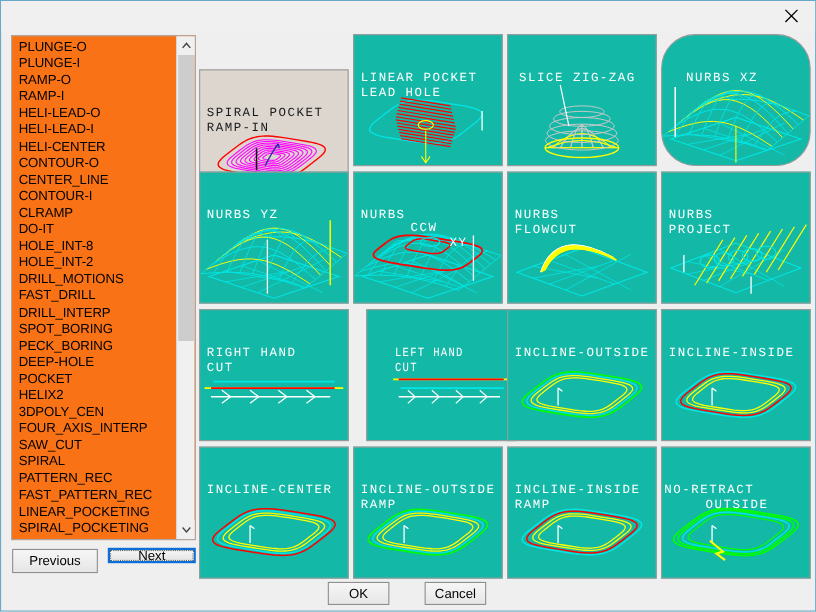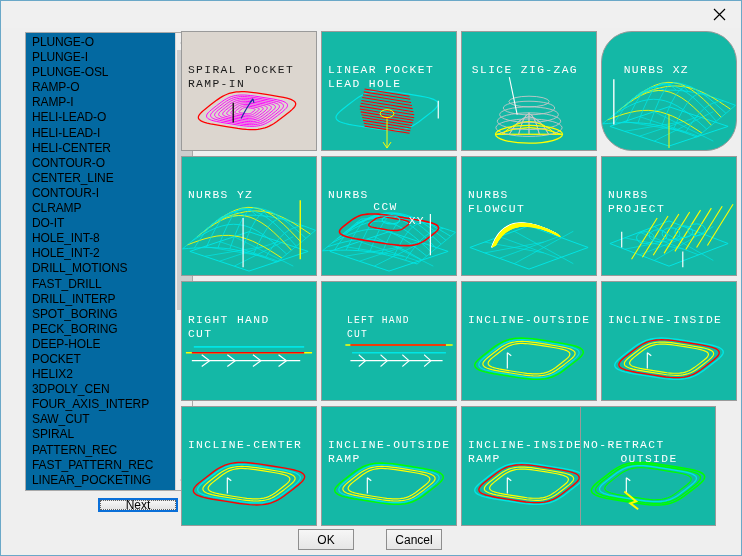--- a/index.html
+++ b/index.html
@@ -23,22 +23,22 @@
   .close-btn{
     position:absolute;right:0px;top:0px;width:44px;height:26px;
     display:flex;align-items:center;justify-content:center;
     color:#000;font-size:15px;line-height:1;cursor:default;
     background:transparent;border:none;
   }
   .close-btn svg{display:block;}
 
   
   .list-panel{
-    position:absolute;left:24px;top:31px;width:168px;height:459px;
-    background:#0369a1;
+    position:absolute;left:9px;top:31px;width:168px;height:459px;
+    background:#f97316;
     border:1px solid #a9a9a9;
     box-sizing:border-box;
     overflow:hidden;
   }
   .list-inner{
     position:absolute;left:0;top:0;right:17px;top:0;bottom:0;
     overflow:hidden;
     padding:2px 0 0 3px;
   }
   .list-item{
@@ -96,21 +96,21 @@
     position:absolute;left:180px;top:30px;width:554px;height:497px;
   }
   .tile{
     position:absolute;width:136px;height:120px;
     border:1px solid #9a9a9a;
     box-sizing:border-box;
     background:#14b8a6;
     overflow:hidden;
     cursor:default;
   }
-  .tile.selected{background:#dcd6cf;}
+  .tile.selected{background:#dcd6cf;margin-top:32px;}
   .tile svg{display:block;width:100%;height:100%;}
   .tlabel{
     font-family:"Liberation Mono","DejaVu Sans Mono",monospace;
     font-size:11.5px;letter-spacing:1.4px;
     fill:#ffffff;
   }
   .tlabel.dark{fill:#1a1a1a;}
 
   
   .btn-ok{position:absolute;left:297px;top:528px;width:56px;height:21px;}
@@ -126,21 +126,20 @@
       <svg width="13" height="13" viewBox="0 0 13 13">
         <path d="M1 1 L12 12 M12 1 L1 12" stroke="#000" stroke-width="1.2" fill="none"></path>
       </svg>
     </div>
   </div>
 
   <div class="list-panel">
     <div class="list-inner" id="list-inner">
         <div class="list-item">PLUNGE-O</div>
         <div class="list-item">PLUNGE-I</div>
-        <div class="list-item">PLUNGE-OSL</div>
         <div class="list-item">RAMP-O</div>
         <div class="list-item">RAMP-I</div>
         <div class="list-item">HELI-LEAD-O</div>
         <div class="list-item">HELI-LEAD-I</div>
         <div class="list-item">HELI-CENTER</div>
         <div class="list-item">CONTOUR-O</div>
         <div class="list-item">CENTER_LINE</div>
         <div class="list-item">CONTOUR-I</div>
         <div class="list-item">CLRAMP</div>
         <div class="list-item">DO-IT</div>
@@ -171,20 +170,21 @@
       </div>
       <div class="vs-thumb"></div>
       <div class="vs-arrow down">
         <svg width="9" height="7" viewBox="0 0 9 7">
           <path d="M1 1.5 L4.5 5.5 L8 1.5" stroke="#444" stroke-width="1.3" fill="none"></path>
         </svg>
       </div>
     </div>
   </div>
 
+  <button class="btn btn-previous">Previous</button>
   <div class="btn btn-next">
     <div class="inner">Next</div>
   </div>
 
   <div class="grid" id="grid">
       <div class="tile selected" style="left: 0px; top: 0px;">
         <svg viewBox="0 0 136 120" preserveAspectRatio="none">
           <path d="M103.0 85.9 L96.3 91.0 L93.4 93.0 L90.9 94.5 L88.6 95.7 L86.3 96.7 L84.1 97.5 L81.8 98.1 L79.5 98.6 L77.0 99.0 L74.4 99.2 L71.7 99.3 L68.7 99.3 L65.4 99.1 L61.5 98.7 L56.6 98.1 L45.0 96.2 L33.5 94.3 L28.9 93.5 L25.5 92.7 L22.9 91.9 L20.9 91.2 L19.3 90.4 L18.1 89.6 L17.2 88.7 L16.7 87.7 L16.6 86.7 L16.8 85.6 L17.4 84.4 L18.5 83.0 L20.1 81.3 L22.5 79.2 L29.0 74.1 L35.7 69.0 L38.6 67.0 L41.1 65.5 L43.4 64.3 L45.7 63.3 L47.9 62.5 L50.2 61.9 L52.5 61.4 L55.0 61.0 L57.6 60.8 L60.3 60.7 L63.3 60.7 L66.6 60.9 L70.5 61.3 L75.4 61.9 L87.0 63.8 L98.5 65.7 L103.1 66.5 L106.5 67.3 L109.1 68.1 L111.1 68.8 L112.7 69.6 L113.9 70.4 L114.8 71.3 L115.3 72.3 L115.4 73.3 L115.2 74.4 L114.6 75.6 L113.5 77.0 L111.9 78.7 L109.5 80.8 L103.0 85.9Z" fill="none" stroke="#ff0000" stroke-width="1.3"></path>
           <path d="M97.0 85.0 L91.5 89.1 L89.1 90.8 L87.0 92.0 L85.1 93.0 L83.3 93.8 L81.4 94.5 L79.5 95.0 L77.6 95.4 L75.5 95.7 L73.4 95.9 L71.1 95.9 L68.6 95.9 L65.8 95.7 L62.6 95.4 L58.5 94.9 L48.8 93.3 L39.1 91.8 L35.2 91.0 L32.4 90.4 L30.2 89.8 L28.5 89.1 L27.2 88.5 L26.1 87.8 L25.4 87.0 L25.0 86.3 L24.9 85.4 L25.0 84.5 L25.5 83.5 L26.4 82.3 L27.7 81.0 L29.7 79.2 L35.0 75.0 L40.5 70.9 L42.9 69.2 L45.0 68.0 L46.9 67.0 L48.7 66.2 L50.6 65.5 L52.5 65.0 L54.4 64.6 L56.5 64.3 L58.6 64.1 L60.9 64.1 L63.4 64.1 L66.2 64.3 L69.4 64.6 L73.5 65.1 L83.2 66.7 L92.9 68.2 L96.8 69.0 L99.6 69.6 L101.8 70.2 L103.5 70.9 L104.8 71.5 L105.9 72.2 L106.6 73.0 L107.0 73.7 L107.1 74.6 L107.0 75.5 L106.5 76.5 L105.6 77.7 L104.3 79.0 L102.3 80.8 L97.0 85.0Z" fill="none" stroke="#ff00ff" stroke-width="1"></path>
           <path d="M93.9 84.5 L89.0 88.2 L86.8 89.7 L84.9 90.8 L83.2 91.7 L81.5 92.4 L79.9 93.0 L78.2 93.5 L76.4 93.8 L74.6 94.1 L72.6 94.3 L70.6 94.3 L68.3 94.3 L65.8 94.1 L62.9 93.9 L59.2 93.4 L50.5 92.0 L41.8 90.6 L38.3 89.9 L35.8 89.3 L33.8 88.8 L32.3 88.2 L31.0 87.6 L30.1 87.0 L29.5 86.3 L29.1 85.6 L29.0 84.9 L29.1 84.1 L29.6 83.1 L30.3 82.1 L31.5 80.9 L33.3 79.3 L38.1 75.5 L43.0 71.8 L45.2 70.3 L47.1 69.2 L48.8 68.3 L50.5 67.6 L52.1 67.0 L53.8 66.5 L55.6 66.2 L57.4 65.9 L59.4 65.7 L61.4 65.7 L63.7 65.7 L66.2 65.9 L69.1 66.1 L72.8 66.6 L81.5 68.0 L90.2 69.4 L93.7 70.1 L96.2 70.7 L98.2 71.2 L99.7 71.8 L101.0 72.4 L101.9 73.0 L102.5 73.7 L102.9 74.4 L103.0 75.1 L102.9 75.9 L102.4 76.9 L101.7 77.9 L100.5 79.1 L98.7 80.7 L93.9 84.5Z" fill="none" stroke="#ff00ff" stroke-width="1"></path>
@@ -414,21 +414,21 @@
           <path d="M10 72 L124 72" stroke="#ff0000" stroke-width="1.6"></path>
           <path d="M10 80 L120 80" stroke="#fff" stroke-width="1.2"></path>
           <path d="M20 74 L28 80 L20 86" fill="none" stroke="#fff" stroke-width="1.2"></path>
           <path d="M46 74 L54 80 L46 86" fill="none" stroke="#fff" stroke-width="1.2"></path>
           <path d="M72 74 L80 80 L72 86" fill="none" stroke="#fff" stroke-width="1.2"></path>
           <path d="M98 74 L106 80 L98 86" fill="none" stroke="#fff" stroke-width="1.2"></path>
           <text class="tlabel" x="6" y="42">RIGHT HAND</text>
           <text class="tlabel" x="6" y="56">CUT</text>
         </svg>
       </div>
-      <div class="tile" style="left: 140px; top: 250px; padding-left: 20px;">
+      <div class="tile" style="left: 152px; top: 250px; padding-left: 20px;">
         <svg viewBox="0 0 136 120" preserveAspectRatio="none">
           <path d="M4 64 L132 64" stroke="#ffff00" stroke-width="1.6"></path>
           <path d="M10 64 L124 64" stroke="#ff0000" stroke-width="1.6"></path>
           <path d="M12 72 L124 72" stroke="#00e6e6" stroke-width="1.6"></path>
           <path d="M10 80 L120 80" stroke="#fff" stroke-width="1.2"></path>
           <path d="M20 74 L28 80 L20 86" fill="none" stroke="#fff" stroke-width="1.2"></path>
           <path d="M46 74 L54 80 L46 86" fill="none" stroke="#fff" stroke-width="1.2"></path>
           <path d="M72 74 L80 80 L72 86" fill="none" stroke="#fff" stroke-width="1.2"></path>
           <path d="M98 74 L106 80 L98 86" fill="none" stroke="#fff" stroke-width="1.2"></path>
           <text class="tlabel" x="6" y="42">LEFT HAND</text>
@@ -485,21 +485,21 @@
           <path d="M110.0 84.7 L102.9 90.2 L99.7 92.3 L97.0 93.9 L94.5 95.2 L92.0 96.3 L89.5 97.1 L87.0 97.8 L84.4 98.3 L81.7 98.7 L78.8 98.9 L75.7 99.0 L72.4 98.9 L68.6 98.6 L64.3 98.2 L58.7 97.5 L45.5 95.4 L32.4 93.3 L27.2 92.3 L23.4 91.4 L20.4 90.6 L18.0 89.7 L16.2 88.9 L14.8 87.9 L13.8 87.0 L13.2 86.0 L12.9 84.8 L13.1 83.6 L13.7 82.3 L14.8 80.8 L16.5 79.0 L19.1 76.7 L26.0 71.3 L33.1 65.8 L36.3 63.7 L39.0 62.1 L41.5 60.8 L44.0 59.7 L46.5 58.9 L49.0 58.2 L51.6 57.7 L54.3 57.3 L57.2 57.1 L60.3 57.0 L63.6 57.1 L67.4 57.4 L71.7 57.8 L77.3 58.5 L90.5 60.6 L103.6 62.7 L108.8 63.7 L112.6 64.6 L115.6 65.4 L118.0 66.3 L119.8 67.1 L121.2 68.1 L122.2 69.0 L122.8 70.0 L123.1 71.2 L122.9 72.4 L122.3 73.7 L121.2 75.2 L119.5 77.0 L116.9 79.3 L110.0 84.7Z" fill="none" stroke="#00e6e6" stroke-width="1.4"></path>
           <path d="M107.0 84.2 L100.4 89.2 L97.5 91.2 L95.0 92.7 L92.7 93.9 L90.5 94.8 L88.2 95.6 L85.9 96.2 L83.5 96.7 L80.9 97.0 L78.3 97.2 L75.4 97.3 L72.3 97.2 L68.8 97.0 L64.8 96.6 L59.6 95.9 L47.4 94.0 L35.2 92.0 L30.3 91.0 L26.8 90.2 L24.0 89.5 L21.9 88.7 L20.1 87.9 L18.8 87.1 L17.9 86.2 L17.3 85.2 L17.1 84.2 L17.2 83.1 L17.8 81.9 L18.7 80.5 L20.3 78.9 L22.6 76.8 L29.0 71.8 L35.6 66.8 L38.5 64.8 L41.0 63.3 L43.3 62.1 L45.5 61.2 L47.8 60.4 L50.1 59.8 L52.5 59.3 L55.1 59.0 L57.7 58.8 L60.6 58.7 L63.7 58.8 L67.2 59.0 L71.2 59.4 L76.4 60.1 L88.6 62.0 L100.8 64.0 L105.7 65.0 L109.2 65.8 L112.0 66.5 L114.1 67.3 L115.9 68.1 L117.2 68.9 L118.1 69.8 L118.7 70.8 L118.9 71.8 L118.8 72.9 L118.2 74.1 L117.3 75.5 L115.7 77.1 L113.4 79.2 L107.0 84.2Z" fill="none" stroke="#ff0000" stroke-width="1.4"></path>
           <path d="M103.0 83.6 L97.3 87.9 L94.7 89.7 L92.5 91.0 L90.5 92.0 L88.5 92.8 L86.5 93.5 L84.4 94.0 L82.3 94.4 L80.1 94.7 L77.7 94.9 L75.1 94.9 L72.4 94.8 L69.2 94.6 L65.6 94.3 L61.0 93.6 L50.0 91.9 L39.1 90.1 L34.7 89.3 L31.5 88.6 L29.0 87.9 L27.1 87.2 L25.5 86.5 L24.3 85.8 L23.4 85.0 L22.9 84.2 L22.7 83.3 L22.8 82.3 L23.2 81.2 L24.1 80.0 L25.4 78.6 L27.4 76.8 L33.0 72.4 L38.7 68.1 L41.3 66.3 L43.5 65.0 L45.5 64.0 L47.5 63.2 L49.5 62.5 L51.6 62.0 L53.7 61.6 L55.9 61.3 L58.3 61.1 L60.9 61.1 L63.6 61.2 L66.8 61.4 L70.4 61.7 L75.0 62.4 L86.0 64.1 L96.9 65.9 L101.3 66.7 L104.5 67.4 L107.0 68.1 L108.9 68.8 L110.5 69.5 L111.7 70.2 L112.6 71.0 L113.1 71.8 L113.3 72.7 L113.2 73.7 L112.8 74.8 L111.9 76.0 L110.6 77.4 L108.6 79.2 L103.0 83.6Z" fill="none" stroke="#ffff00" stroke-width="1.2"></path>
           <path d="M99.0 83.0 L94.0 86.8 L91.7 88.3 L89.8 89.4 L88.1 90.3 L86.3 91.0 L84.5 91.6 L82.7 92.1 L80.8 92.4 L78.8 92.7 L76.7 92.8 L74.5 92.8 L72.0 92.8 L69.3 92.6 L66.1 92.3 L62.0 91.7 L52.3 90.2 L42.6 88.6 L38.7 87.9 L35.9 87.2 L33.7 86.6 L31.9 86.0 L30.5 85.4 L29.5 84.8 L28.7 84.1 L28.2 83.3 L28.0 82.6 L28.1 81.7 L28.5 80.8 L29.2 79.7 L30.3 78.5 L32.1 76.9 L37.0 73.0 L42.0 69.2 L44.3 67.7 L46.2 66.6 L47.9 65.7 L49.7 65.0 L51.5 64.4 L53.3 63.9 L55.2 63.6 L57.2 63.3 L59.3 63.2 L61.5 63.2 L64.0 63.2 L66.7 63.4 L69.9 63.7 L74.0 64.3 L83.7 65.8 L93.4 67.4 L97.3 68.1 L100.1 68.8 L102.3 69.4 L104.1 70.0 L105.5 70.6 L106.5 71.2 L107.3 71.9 L107.8 72.7 L108.0 73.4 L107.9 74.3 L107.5 75.2 L106.8 76.3 L105.7 77.5 L103.9 79.1 L99.0 83.0Z" fill="none" stroke="#ffff00" stroke-width="1.2"></path>
           <path d="M46 72 L46 88" stroke="#fff" stroke-width="1.2"></path>
           <path d="M46 72 L50 75" stroke="#fff" stroke-width="1.2"></path>
           <text class="tlabel" x="6" y="42">INCLINE-INSIDE</text>
           <text class="tlabel" x="6" y="56">RAMP</text>
         </svg>
       </div>
-      <div class="tile" style="left: 399px; top: 375px;">
+      <div class="tile" style="left: 420px; top: 375px;">
         <svg viewBox="0 0 136 120" preserveAspectRatio="none">
           <path d="M112.0 85.0 L104.6 90.7 L101.3 92.9 L98.5 94.6 L95.9 95.9 L93.4 97.0 L90.8 97.8 L88.2 98.5 L85.4 99.0 L82.6 99.4 L79.6 99.6 L76.4 99.7 L72.9 99.6 L69.0 99.4 L64.4 98.9 L58.6 98.1 L44.8 96.0 L31.0 93.7 L25.5 92.7 L21.5 91.8 L18.4 90.9 L16.0 90.1 L14.0 89.1 L12.5 88.2 L11.4 87.2 L10.8 86.1 L10.5 85.0 L10.7 83.7 L11.3 82.4 L12.4 80.8 L14.2 79.0 L16.8 76.6 L24.0 71.0 L31.4 65.3 L34.7 63.1 L37.5 61.4 L40.1 60.1 L42.6 59.0 L45.2 58.2 L47.8 57.5 L50.6 57.0 L53.4 56.6 L56.4 56.4 L59.6 56.3 L63.1 56.4 L67.0 56.6 L71.6 57.1 L77.4 57.9 L91.2 60.0 L105.0 62.3 L110.5 63.3 L114.5 64.2 L117.6 65.1 L120.0 65.9 L122.0 66.9 L123.5 67.8 L124.6 68.8 L125.2 69.9 L125.5 71.0 L125.3 72.3 L124.7 73.6 L123.6 75.2 L121.8 77.0 L119.2 79.4 L112.0 85.0Z" fill="none" stroke="#00ff00" stroke-width="1.6"></path>
           <path d="M109.0 84.6 L102.2 89.7 L99.2 91.8 L96.6 93.3 L94.2 94.5 L91.8 95.5 L89.5 96.3 L87.0 96.9 L84.5 97.4 L81.9 97.8 L79.1 98.0 L76.1 98.0 L72.8 97.9 L69.2 97.7 L64.9 97.3 L59.5 96.5 L46.6 94.5 L33.8 92.4 L28.7 91.5 L25.0 90.6 L22.1 89.8 L19.8 89.0 L17.9 88.2 L16.6 87.3 L15.5 86.4 L14.9 85.4 L14.7 84.3 L14.8 83.2 L15.4 81.9 L16.4 80.5 L18.0 78.8 L20.4 76.6 L27.0 71.4 L33.8 66.3 L36.8 64.2 L39.4 62.7 L41.8 61.5 L44.2 60.5 L46.5 59.7 L49.0 59.1 L51.5 58.6 L54.1 58.2 L56.9 58.0 L59.9 58.0 L63.2 58.1 L66.8 58.3 L71.1 58.7 L76.5 59.5 L89.4 61.5 L102.2 63.6 L107.3 64.5 L111.0 65.4 L113.9 66.2 L116.2 67.0 L118.1 67.8 L119.4 68.7 L120.5 69.6 L121.1 70.6 L121.3 71.7 L121.2 72.8 L120.6 74.1 L119.6 75.5 L118.0 77.2 L115.6 79.4 L109.0 84.6Z" fill="none" stroke="#00ff00" stroke-width="1.4"></path>
           <path d="M106.0 84.1 L99.8 88.8 L97.0 90.7 L94.7 92.1 L92.5 93.2 L90.3 94.1 L88.1 94.8 L85.9 95.4 L83.6 95.8 L81.1 96.1 L78.5 96.3 L75.8 96.3 L72.8 96.3 L69.4 96.0 L65.5 95.6 L60.4 94.9 L48.5 93.1 L36.7 91.1 L31.9 90.2 L28.5 89.5 L25.7 88.7 L23.6 88.0 L21.9 87.2 L20.6 86.4 L19.6 85.6 L19.1 84.7 L18.8 83.7 L18.9 82.6 L19.4 81.5 L20.3 80.2 L21.8 78.6 L24.0 76.7 L30.0 71.9 L36.2 67.2 L39.0 65.3 L41.3 63.9 L43.5 62.8 L45.7 61.9 L47.9 61.2 L50.1 60.6 L52.4 60.2 L54.9 59.9 L57.5 59.7 L60.2 59.7 L63.2 59.7 L66.6 60.0 L70.5 60.4 L75.6 61.1 L87.5 62.9 L99.3 64.9 L104.1 65.8 L107.5 66.5 L110.3 67.3 L112.4 68.0 L114.1 68.8 L115.4 69.6 L116.4 70.4 L116.9 71.3 L117.2 72.3 L117.1 73.4 L116.6 74.5 L115.7 75.8 L114.2 77.4 L112.0 79.3 L106.0 84.1Z" fill="none" stroke="#00e6e6" stroke-width="1.3"></path>
           <path d="M102.0 83.4 L96.5 87.6 L94.1 89.3 L92.0 90.5 L90.0 91.5 L88.1 92.3 L86.1 92.9 L84.2 93.4 L82.1 93.8 L79.9 94.1 L77.6 94.2 L75.1 94.3 L72.5 94.2 L69.4 94.0 L65.9 93.6 L61.4 93.0 L50.8 91.3 L40.1 89.6 L35.9 88.8 L32.8 88.1 L30.4 87.5 L28.5 86.8 L26.9 86.1 L25.8 85.4 L24.9 84.6 L24.4 83.8 L24.1 83.0 L24.2 82.1 L24.6 81.0 L25.4 79.9 L26.7 78.5 L28.7 76.7 L34.0 72.6 L39.5 68.4 L41.9 66.7 L44.0 65.5 L46.0 64.5 L47.9 63.7 L49.9 63.1 L51.8 62.6 L53.9 62.2 L56.1 61.9 L58.4 61.8 L60.9 61.7 L63.5 61.8 L66.6 62.0 L70.1 62.4 L74.6 63.0 L85.2 64.7 L95.9 66.4 L100.1 67.2 L103.2 67.9 L105.6 68.5 L107.5 69.2 L109.1 69.9 L110.2 70.6 L111.1 71.4 L111.6 72.2 L111.9 73.0 L111.8 73.9 L111.4 75.0 L110.6 76.1 L109.3 77.5 L107.3 79.3 L102.0 83.4Z" fill="none" stroke="#00ff00" stroke-width="1.2"></path>
           <path d="M46 72 L46 88" stroke="#fff" stroke-width="1.2"></path>
           <path d="M46 72 L50 75" stroke="#fff" stroke-width="1.2"></path>
           <path d="M44 86 L56 96 L50 98 L58 104" fill="none" stroke="#ffff00" stroke-width="2"></path>
           <text class="tlabel" x="2" y="42">NO-RETRACT</text>
           <text class="tlabel" x="40" y="56">OUTSIDE</text>

